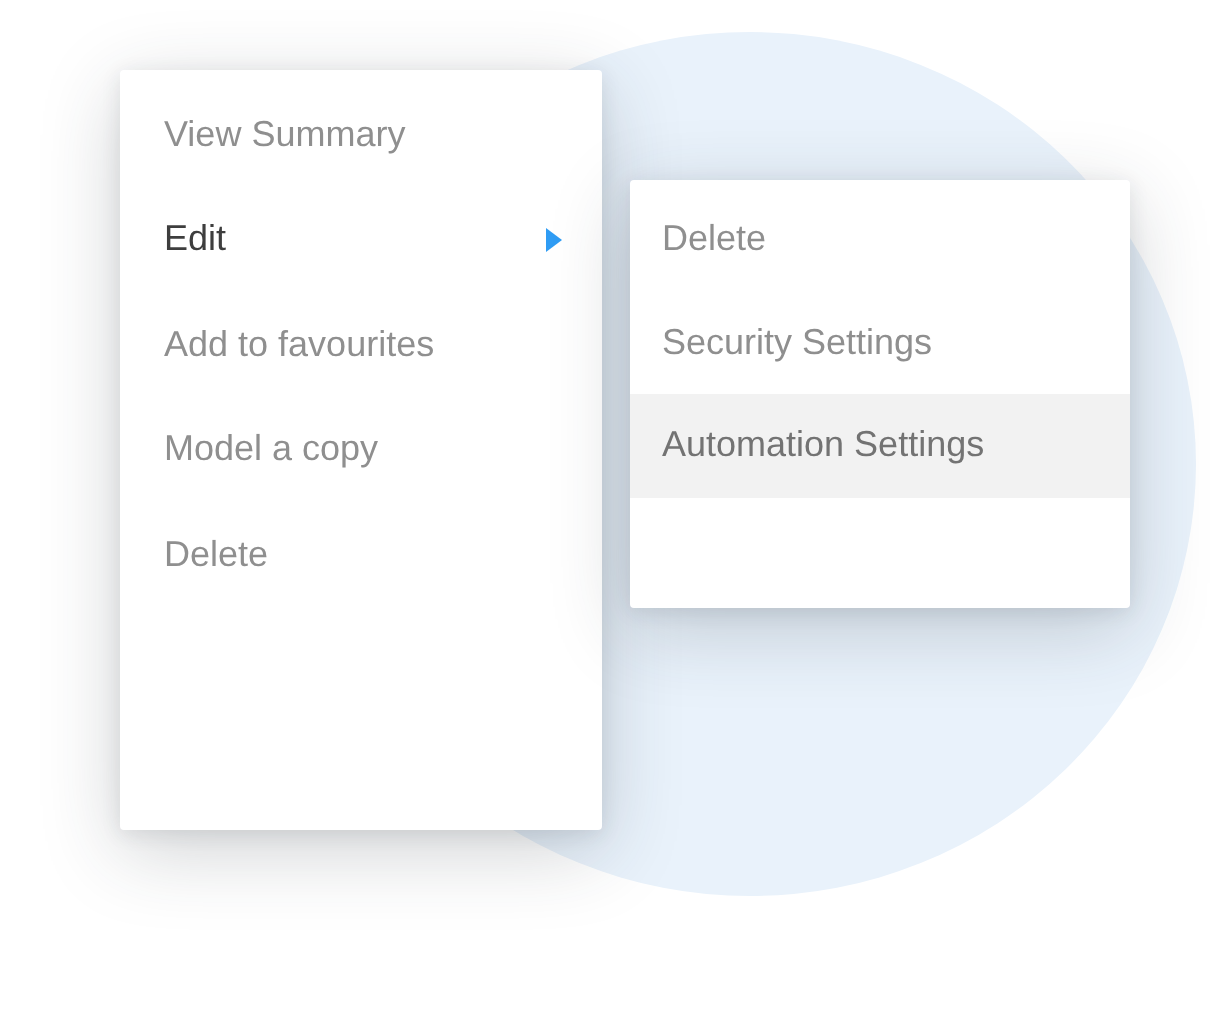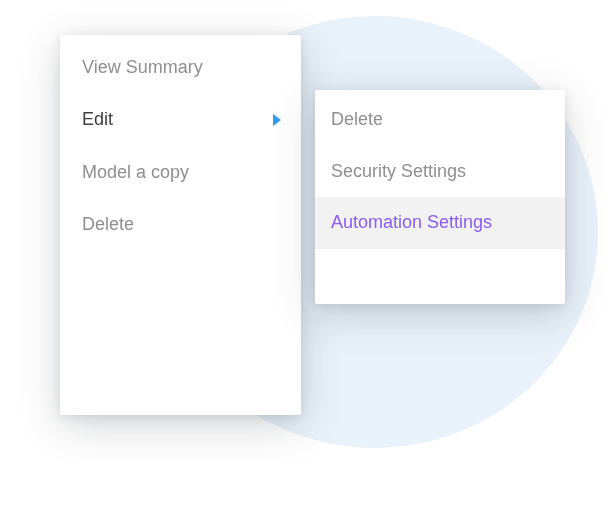--- a/index.html
+++ b/index.html
@@ -65,21 +65,21 @@
   .sub-menu .menu-item {
     height: 51.5px;
     padding-left: 16px;
   }
   .menu-item.active {
     color: #3e3e3e;
     text-align: center;
   }
   .menu-item.highlighted {
     background: #f2f2f2;
-    color: #8b5cf6;
+    color: #737373;
   }
   .arrow-right {
     width: 0;
     height: 0;
     border-top: 6px solid transparent;
     border-bottom: 6px solid transparent;
     border-left: 8px solid #2f9cf4;
     margin-left: 12px;
     flex: 0 0 auto;
   }
@@ -96,20 +96,23 @@
 
   <div class="menu main-menu">
     <div class="menu-item">
       <span class="label">View Summary</span>
     </div>
     <div class="menu-item active">
       <span class="label">Edit</span>
       <span class="arrow-right"></span>
     </div>
     <div class="menu-item">
+      <span class="label">Add to favourites</span>
+    </div>
+    <div class="menu-item">
       <span class="label">Model a copy</span>
     </div>
     <div class="menu-item">
       <span class="label">Delete</span>
     </div>
   </div>
 
   <div class="menu sub-menu">
     <div class="menu-item">
       <span class="label">Delete</span>

